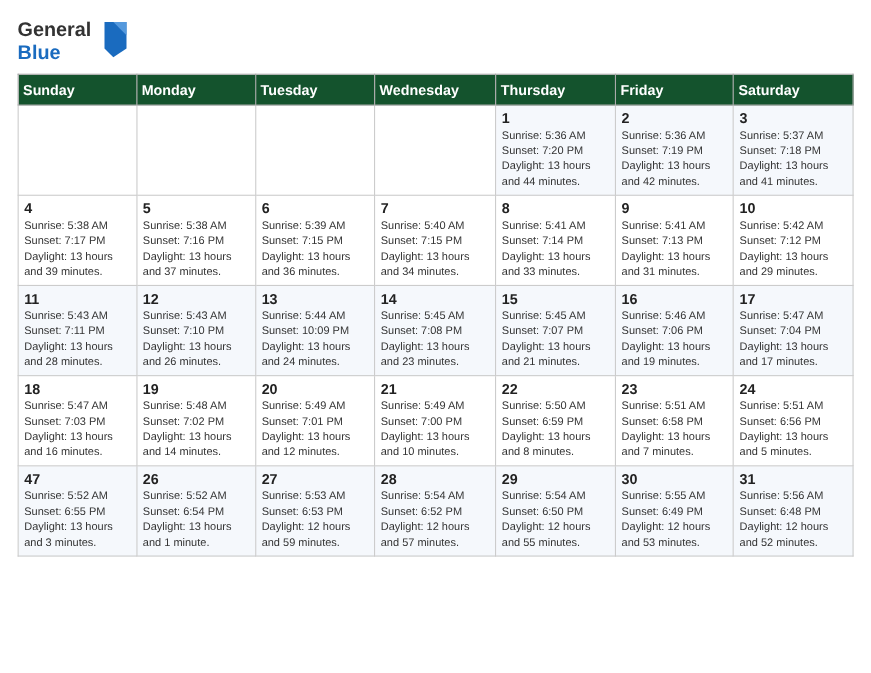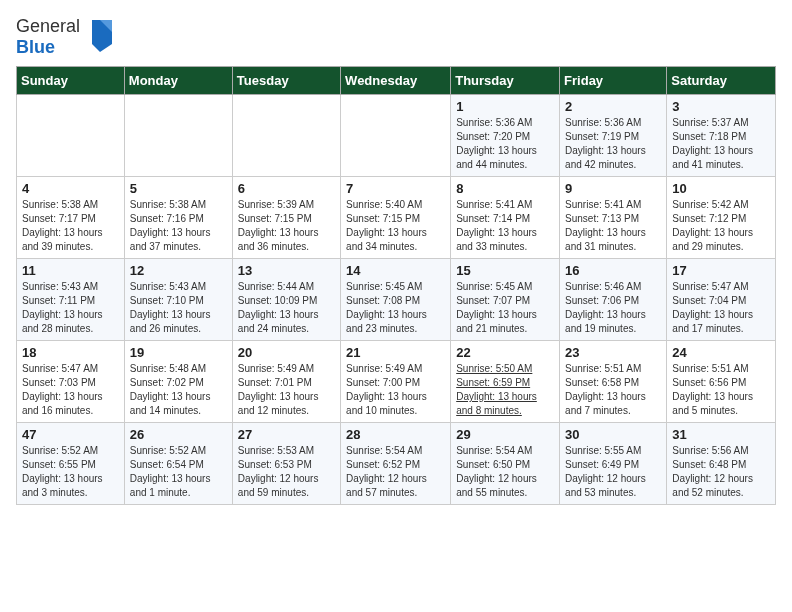--- a/index.html
+++ b/index.html
@@ -82,21 +82,21 @@
       background: #fff !important;
     }
   </style>
 </head>
 <body>
 
 <div class="header">
   <div class="logo">
     <div class="logo-row">
       <div>
-        <span style="font-size:18px;font-weight:normal;color:#333;">General</span><br>
+        <span style="font-size:18px;font-weight:bold;color:#333;">General</span><br>
         <span style="font-size:18px;font-weight:bold;color:#1a6bbf;">Blue</span>
       </div>
       <div>
         <svg width="32" height="38" viewBox="0 0 32 38">
           <polygon points="8,4 28,4 28,28 16,36 8,28" fill="#1a6bbf"></polygon>
           <polygon points="16,4 28,4 28,16" fill="#5599dd"></polygon>
         </svg>
       </div>
     </div>
   </div>
@@ -272,21 +272,21 @@
         </td>
         <td>
           <div class="day-number">21</div>
           <div class="day-info" style="white-space: pre-line;">Sunrise: 5:49 AM
 Sunset: 7:00 PM
 Daylight: 13 hours
 and 10 minutes.</div>
         </td>
         <td>
           <div class="day-number">22</div>
-          <div class="day-info" style="white-space: pre-line; text-decoration: underline;">Sunrise: 5:50 AM
+          <div class="day-info" style="white-space: pre-line;">Sunrise: 5:50 AM
 Sunset: 6:59 PM
 Daylight: 13 hours
 and 8 minutes.</div>
         </td>
         <td>
           <div class="day-number">23</div>
           <div class="day-info" style="white-space: pre-line;">Sunrise: 5:51 AM
 Sunset: 6:58 PM
 Daylight: 13 hours
 and 7 minutes.</div>

